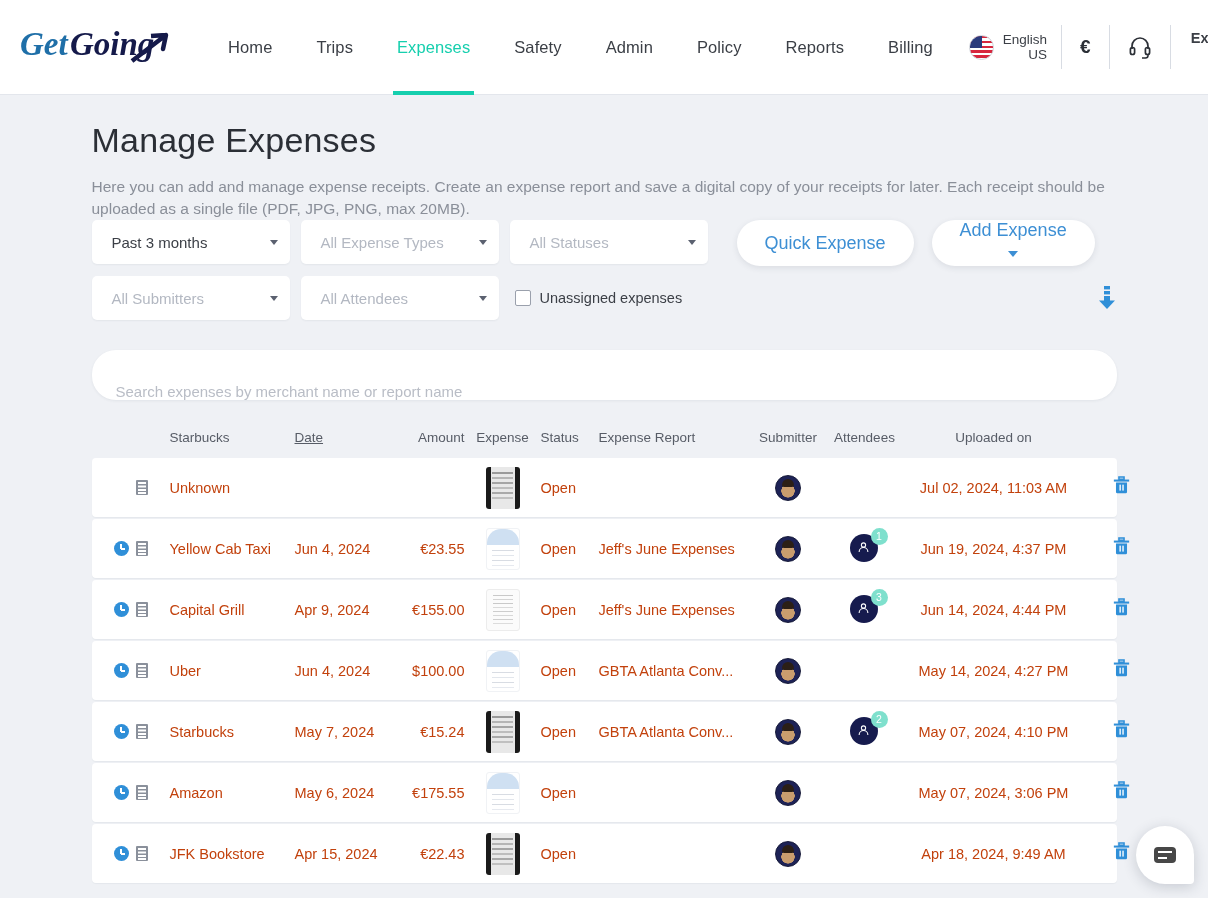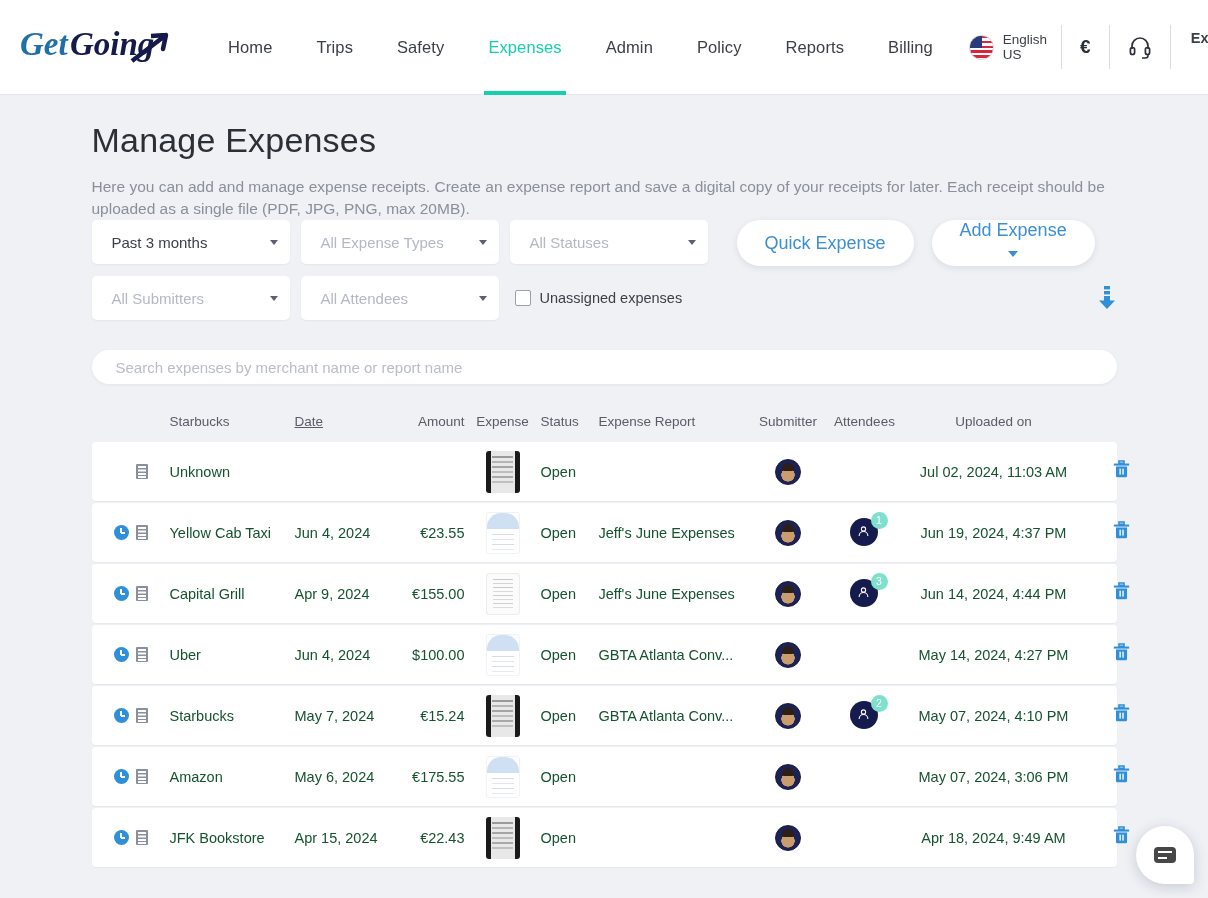--- a/index.html
+++ b/index.html
@@ -36,21 +36,21 @@
   .flag {
     width: 25px; height: 25px; border-radius: 50%; flex: 0 0 25px;
     background:
       repeating-linear-gradient(to bottom, #d7263d 0 2.4px, #ffffff 2.4px 4.8px);
     position: relative; overflow: hidden; border: 1px solid #cfd3da;
   }
   .flag::before {
     content:""; position:absolute; left:0; top:0; width:12px; height:12px;
     background:#2a3a7c;
   }
-  .lang-text { font-size: 13.5px; color: #3b3f46; line-height: 15px; text-align: left; }
+  .lang-text { font-size: 13.5px; color: #3b3f46; line-height: 15px; text-align: right; }
   .euro { font-size: 19px; color: #2b2f36; font-weight: bold; padding: 0 16px; cursor: pointer; }
   .headset { padding: 0 16px; display: flex; align-items: center; cursor: pointer; }
   .company {
     font-size: 14.5px; font-weight: bold; color: #3b3f46; line-height: 17px;
     text-align: center; padding: 0 18px; cursor: pointer; width: 96px;
   }
 
   
   .page { padding: 0 46px; }
   .inner { width: 1025px; margin: 0 auto; }
@@ -91,22 +91,22 @@
   .check-wrap { display: flex; align-items: center; gap: 9px; height: 44px; margin-left: 5px; }
   .checkbox {
     width: 16px; height: 16px; border: 1.5px solid #9aa0ac; background: #fff;
     border-radius: 2px; cursor: pointer;
   }
   .check-label { font-size: 14.5px; color: #3b3f46; }
   .dl-wrap { margin-left: auto; display: flex; align-items: center; height: 44px; cursor: pointer; }
 
   
   .search {
-    margin-top: 18px; height: 34px; background: #fff; border-radius: 24px;
-    display: flex; align-items: center; padding: 0 24px;
+    margin-top: 18px; height: 50px; background: #fff; border-radius: 24px;
+    display: flex; align-items: flex-end; padding: 0 24px;
     box-shadow: 0 1px 3px rgba(40,50,70,.07);
   }
   .search input {
     border: none; outline: none; width: 100%; font-family: inherit;
     font-size: 15px; color: #3b3f46; background: transparent;
   }
   .search input::placeholder { color: #b9bdc6; }
 
   
   .thead { display: flex; align-items: center; height: 42px; margin-top: 16px; padding: 0 22px; }
@@ -122,21 +122,21 @@
   .c-mer  { width: 125px; flex: 0 0 125px; }
   .c-date { width: 92px; flex: 0 0 92px; }
   .c-amt  { width: 78px; flex: 0 0 78px; text-align: right; }
   .c-exp  { width: 76px; flex: 0 0 76px; display:flex; justify-content:center; }
   .c-sta  { width: 58px; flex: 0 0 58px; }
   .c-rep  { width: 152px; flex: 0 0 152px; }
   .c-sub  { width: 75px; flex: 0 0 75px; display:flex; justify-content:center; }
   .c-att  { width: 78px; flex: 0 0 78px; display:flex; justify-content:center; }
   .c-upl  { width: 180px; flex: 0 0 180px; text-align: center; }
   .c-del  { width: 46px; flex: 0 0 46px; display:flex; justify-content:flex-end; }
-  .cell { font-size: 14.5px; color: #14532d; }
+  .cell { font-size: 14.5px; color: #c2410c; }
 
   .h-ico { width: 22px; flex:0 0 22px; }
   .h-rec { width: 34px; flex:0 0 34px; }
   .h-mer { width: 125px; flex:0 0 125px; }
   .h-date{ width: 92px; flex:0 0 92px;text-decoration:underline; }
   .h-amt { width: 78px; flex:0 0 78px; text-align:right; }
   .h-exp { width: 76px; flex:0 0 76px; text-align:center; }
   .h-sta { width: 58px; flex:0 0 58px; }
   .h-rep { width: 152px; flex:0 0 152px; }
   .h-sub { width: 75px; flex:0 0 75px; text-align:center; }
@@ -234,22 +234,22 @@
     <svg width="150" height="60" viewBox="0 0 150 60">
       <text x="0" y="38" font-family="Liberation Serif, serif" font-size="33" font-style="italic" font-weight="bold" fill="#1f6fa8">Get</text>
       <text x="50" y="38" font-family="Liberation Serif, serif" font-size="33" font-style="italic" font-weight="bold" fill="#151a4a">Going</text>
       <path d="M112 44 L146 18 M146 18 L131 19 M146 18 L143 32 Z" stroke="#151a4a" stroke-width="4.5" fill="#151a4a" stroke-linejoin="round"></path>
     </svg>
   </div>
 
   <div class="nav-links">
     <div class="nav-link">Home</div>
     <div class="nav-link">Trips</div>
+    <div class="nav-link active">Expenses</div>
     <div class="nav-link">Safety</div>
-    <div class="nav-link active">Expenses</div>
     <div class="nav-link">Admin</div>
     <div class="nav-link">Policy</div>
     <div class="nav-link">Reports</div>
     <div class="nav-link">Billing</div>
   </div>
 
   <div class="nav-right">
     <div class="lang">
       <div class="flag"></div>
       <div class="lang-text">

